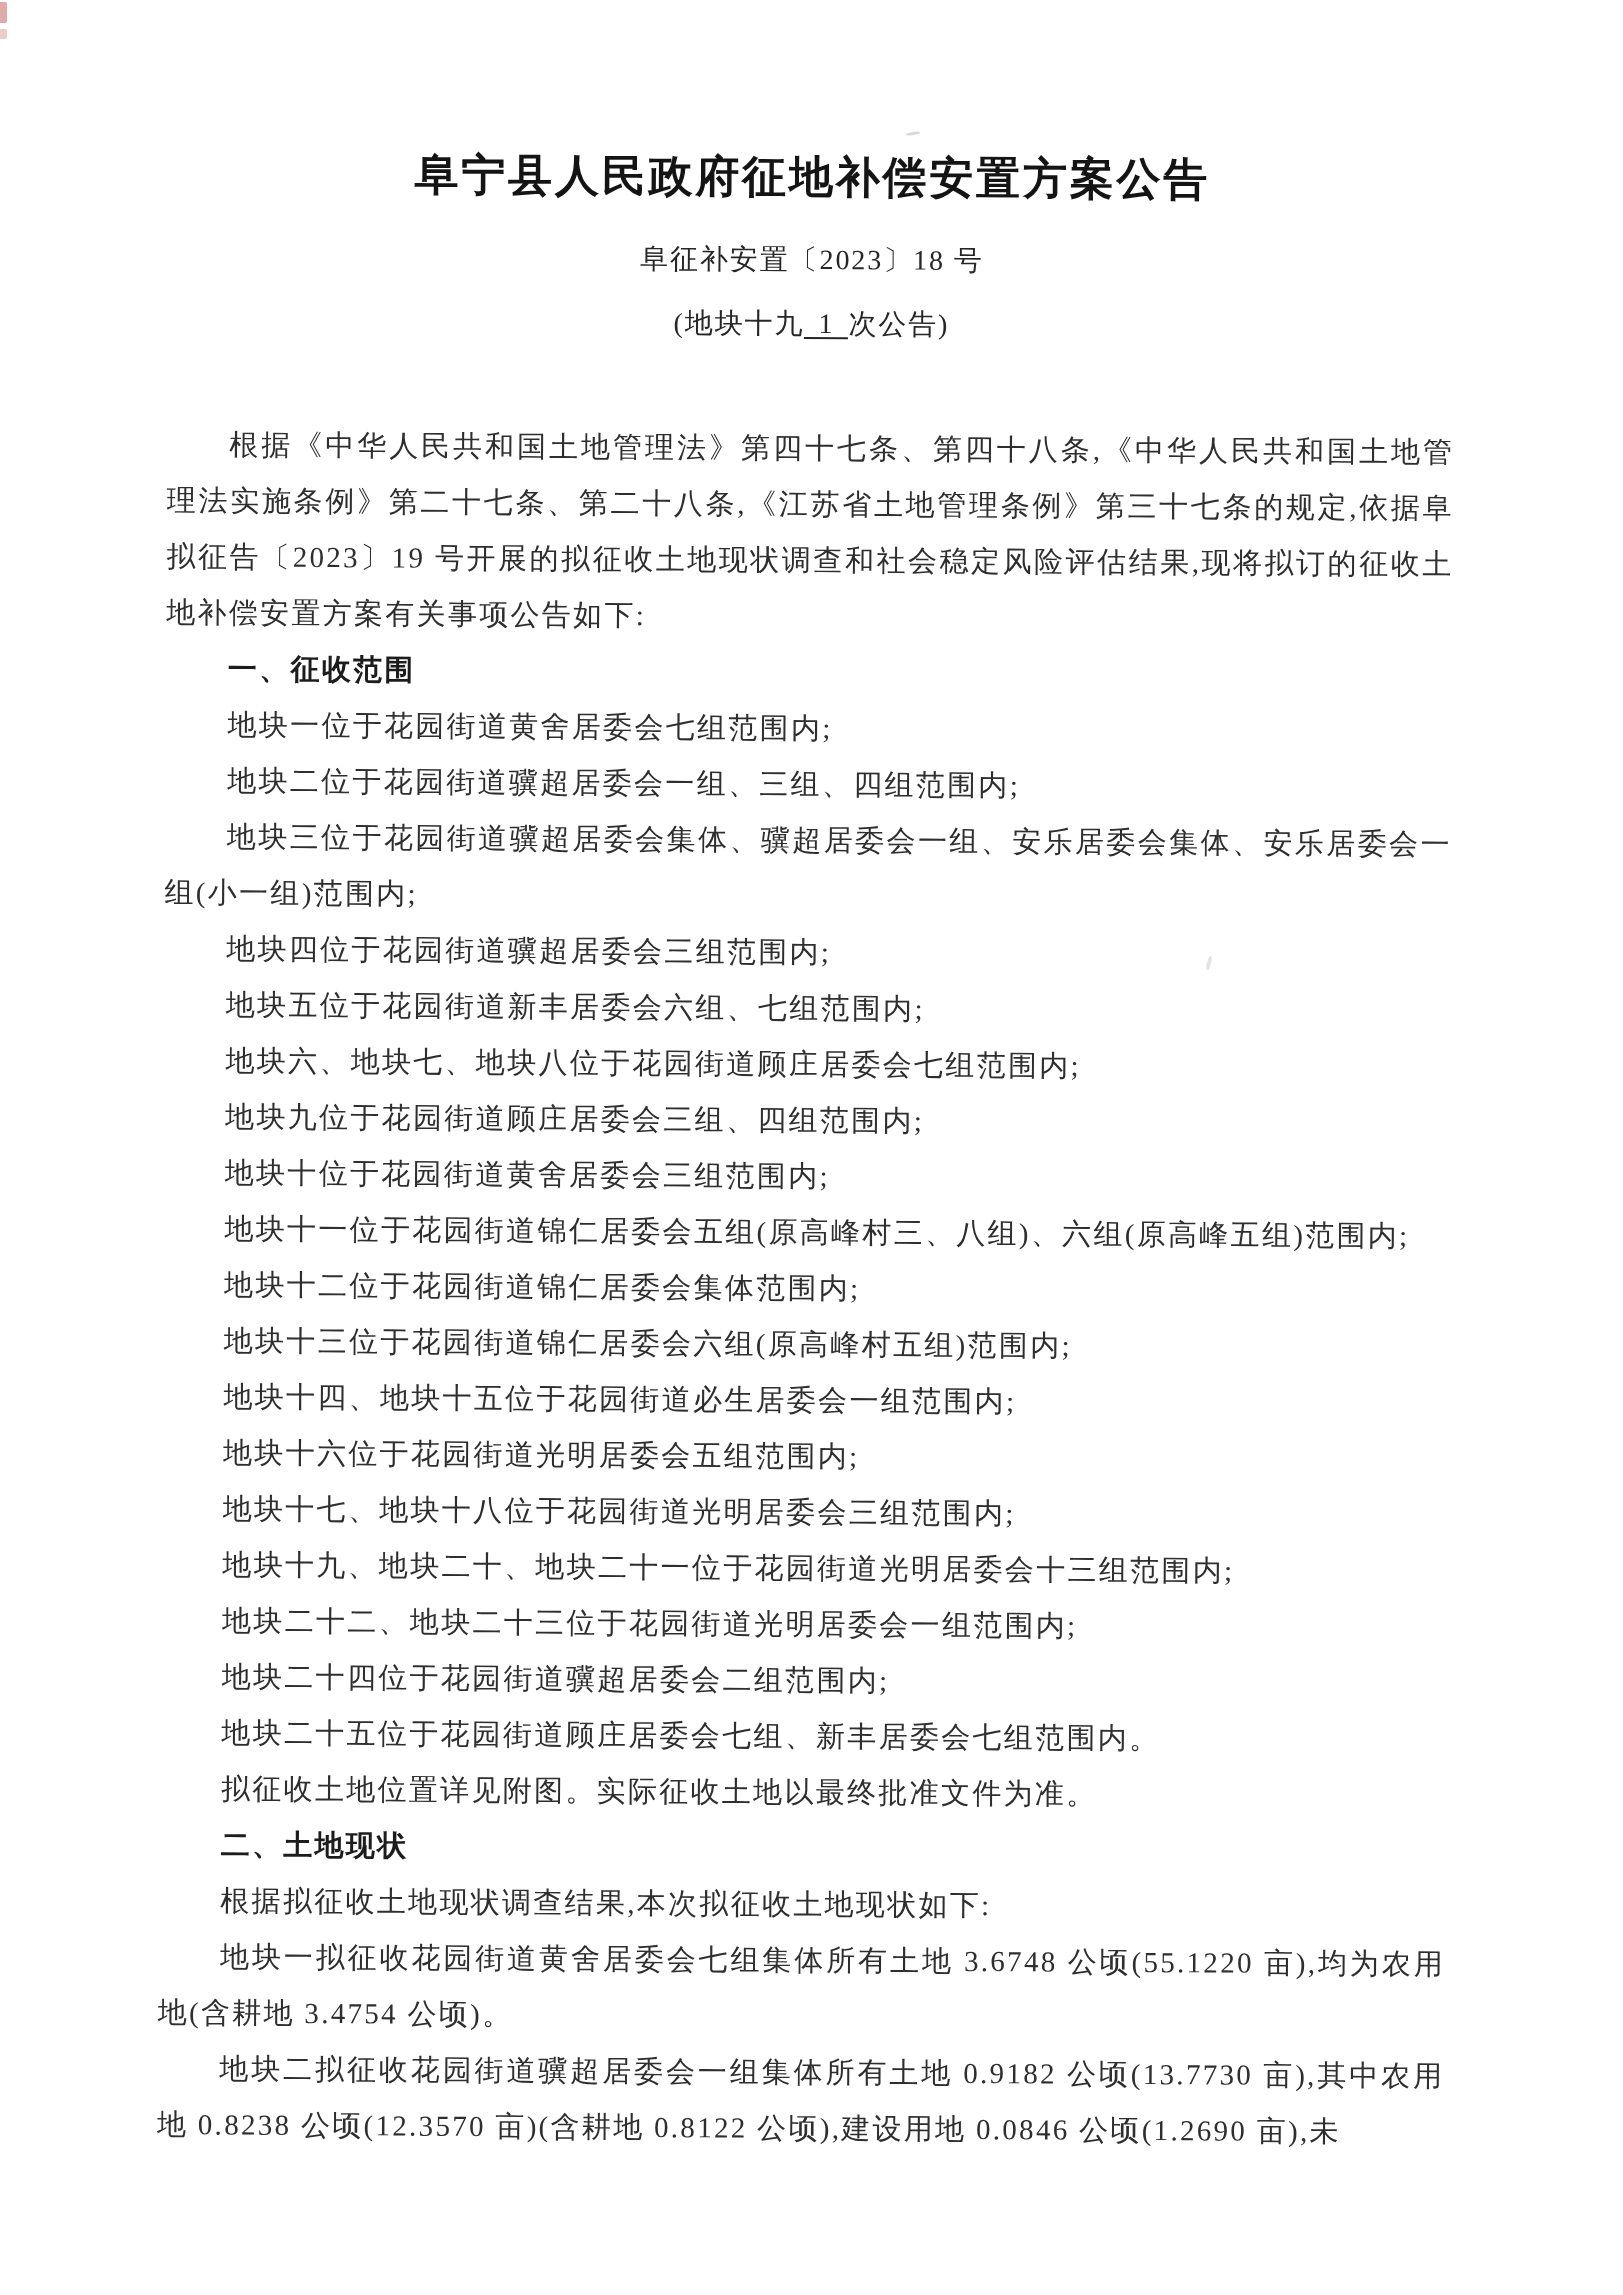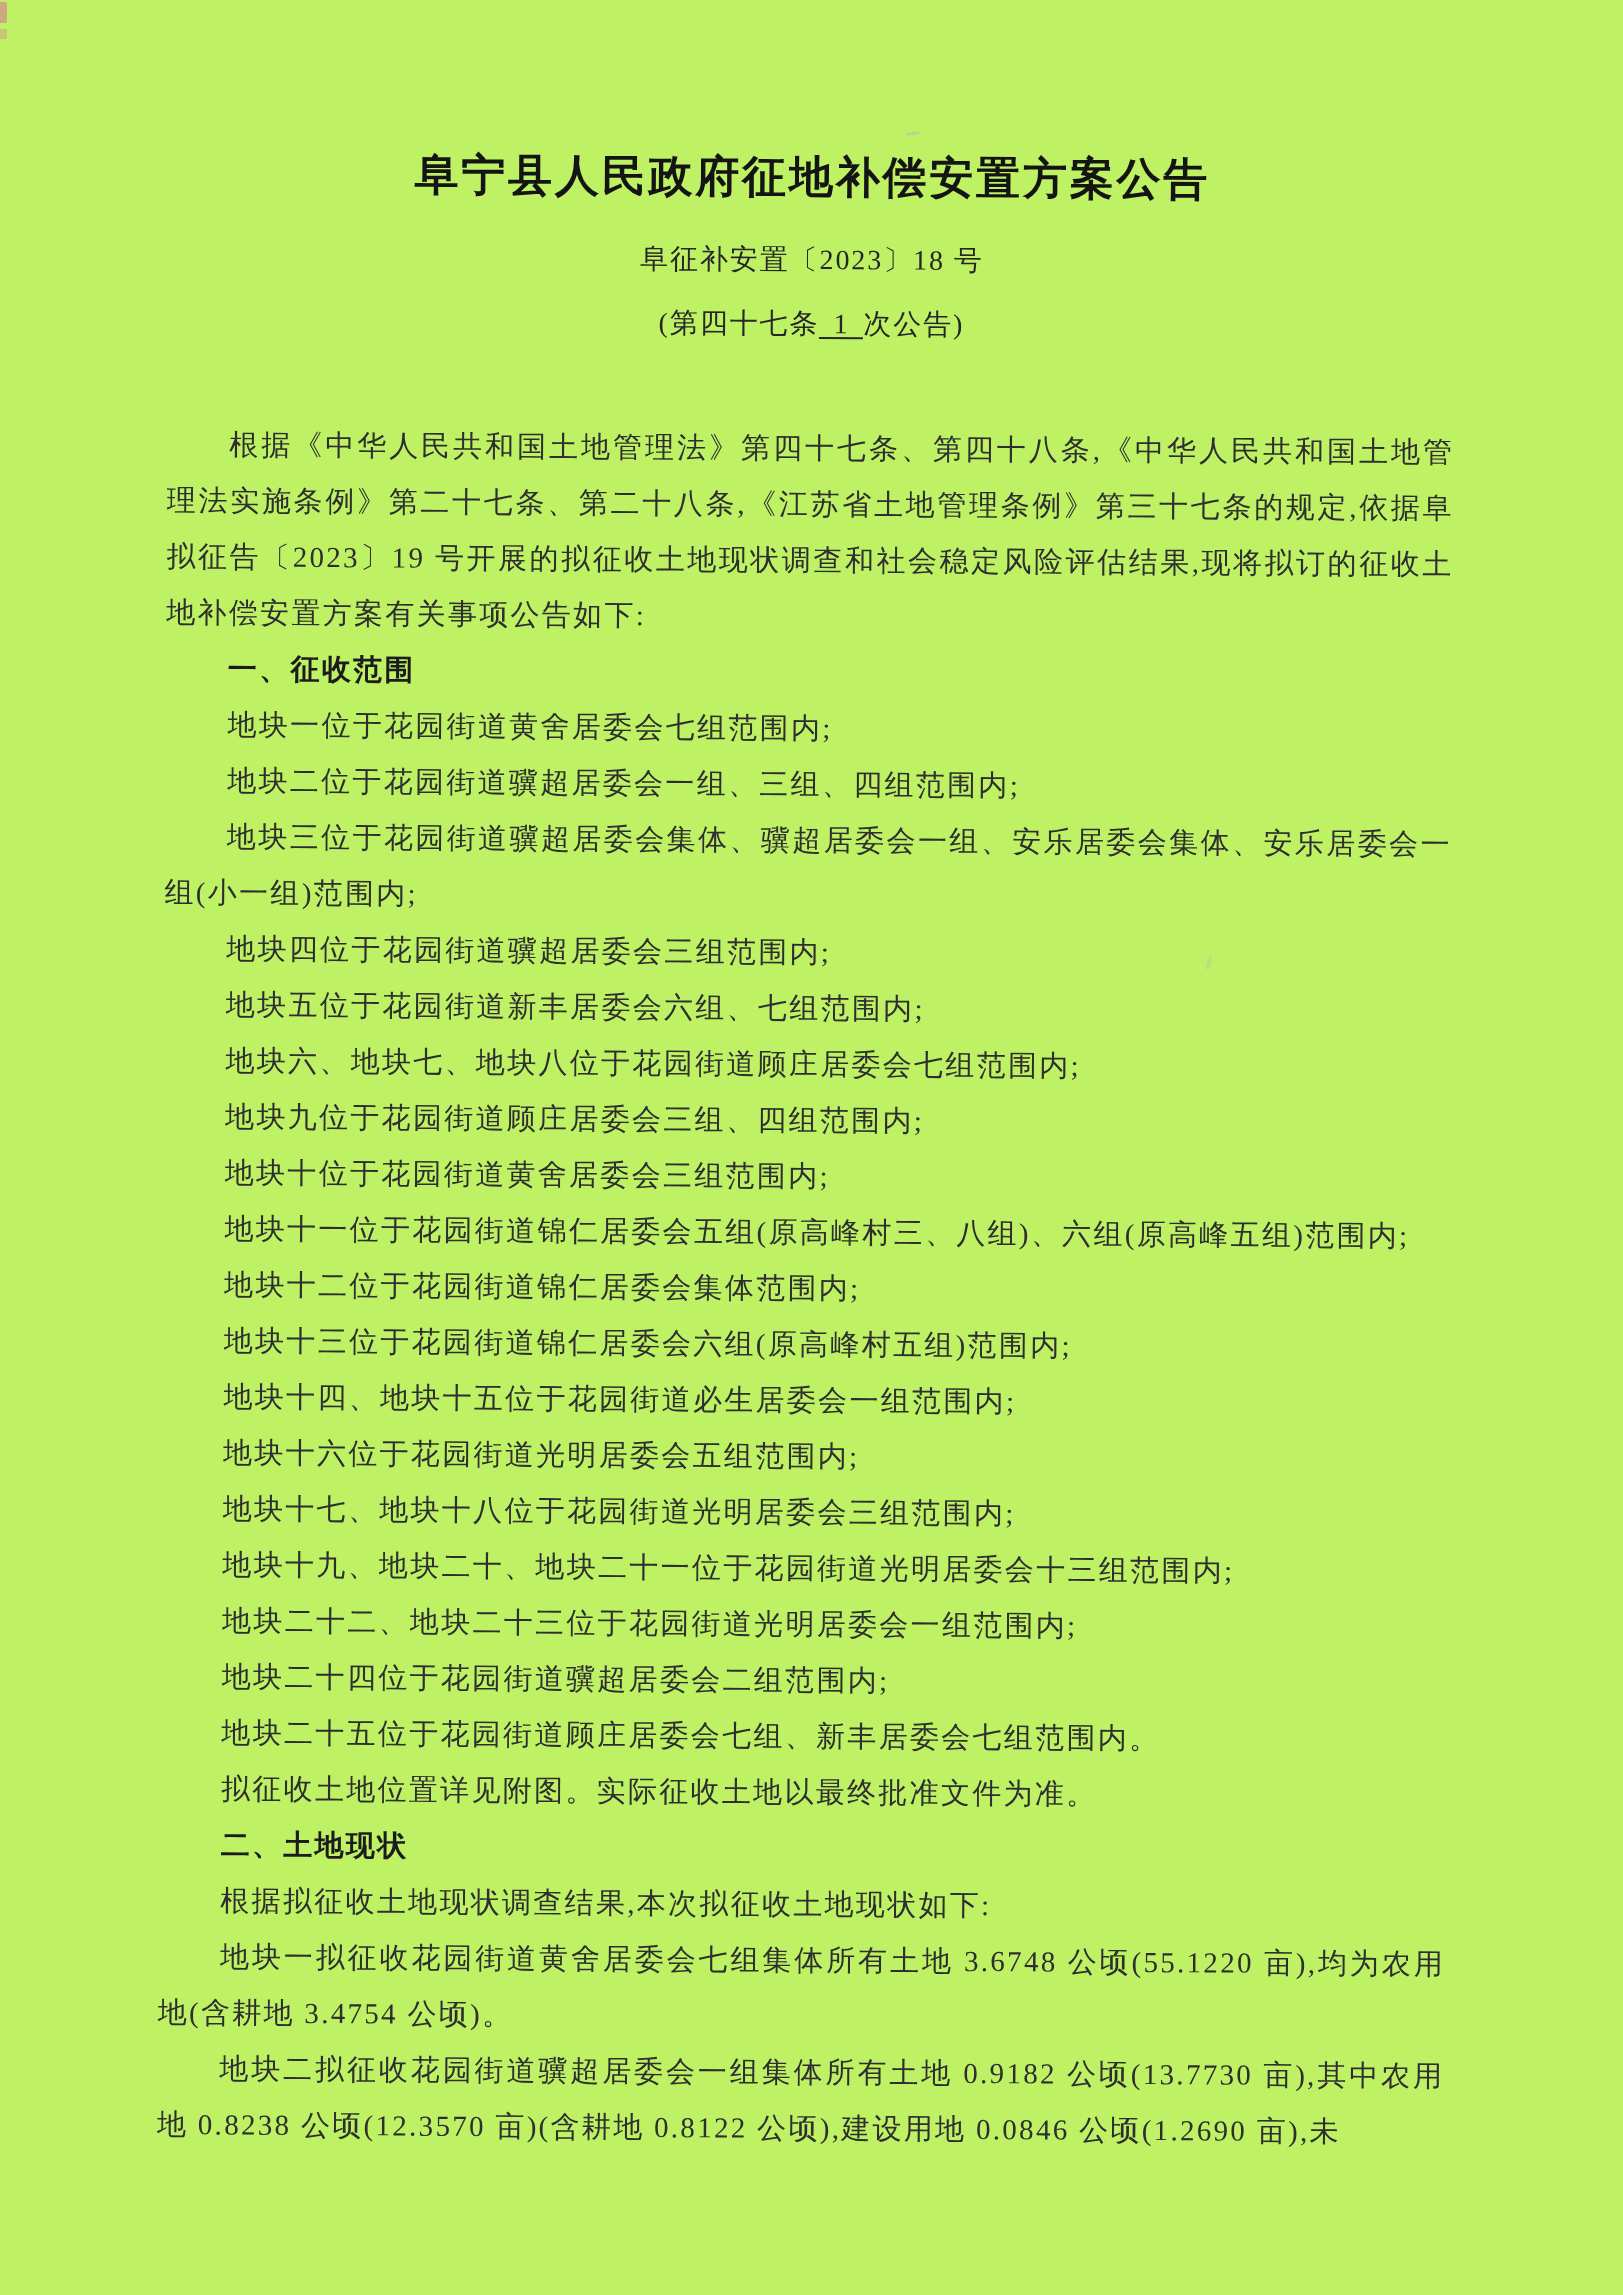--- a/index.html
+++ b/index.html
@@ -4,21 +4,21 @@
 <style>
   html,body{margin:0;padding:0;}
   body{
     width:1623px;height:2295px;
     background:#e9e9e9;
     font-family:"Liberation Serif","DejaVu Serif",serif;
   }
   .page{
     position:relative;
     width:1623px;height:2295px;
-    background:#bef264;
+    background:#ffffff;
     overflow:hidden;
   }
   
   .edge-mark{
     position:absolute;left:0;top:1.9px;width:6.5px;height:21px;
     background:#d2908d;opacity:.75;border-radius:0 1.4px 1.4px 0;
   }
   .edge-mark.m2{top:29px;height:10.2px;opacity:.45;}
   .speck{position:absolute;background:#b9b9b9;opacity:.55;border-radius:40%;}
   .speck.s1{left:906px;top:132px;width:14px;height:3.2px;transform:rotate(-8deg);}
@@ -88,21 +88,21 @@
   <span class="edge-mark m2"></span>
   <span class="speck s1"></span>
   <span class="speck s2"></span>
 
   <div class="sheet">
 
     <h1 class="title">阜宁县人民政府征地补偿安置方案公告</h1>
 
     <p class="docnum">阜征补安置〔2023〕18 号</p>
 
-    <p class="notice"><span>(第四十七条</span><span class="undernum">1</span><span>次公告)</span></p>
+    <p class="notice"><span>(地块十九</span><span class="undernum">1</span><span>次公告)</span></p>
 
     <div class="body-text">
       <p>根据《中华人民共和国土地管理法》第四十七条、第四十八条,《中华人民共和国土地管理法实施条例》第二十七条、第二十八条,《江苏省土地管理条例》第三十七条的规定,依据阜拟征告〔2023〕19 号开展的拟征收土地现状调查和社会稳定风险评估结果,现将拟订的征收土地补偿安置方案有关事项公告如下:</p>
       <p class="heading">一、征收范围</p>
       <p>地块一位于花园街道黄舍居委会七组范围内;</p>
       <p>地块二位于花园街道骥超居委会一组、三组、四组范围内;</p>
       <p>地块三位于花园街道骥超居委会集体、骥超居委会一组、安乐居委会集体、安乐居委会一组(小一组)范围内;</p>
       <p>地块四位于花园街道骥超居委会三组范围内;</p>
       <p>地块五位于花园街道新丰居委会六组、七组范围内;</p>
       <p>地块六、地块七、地块八位于花园街道顾庄居委会七组范围内;</p>

